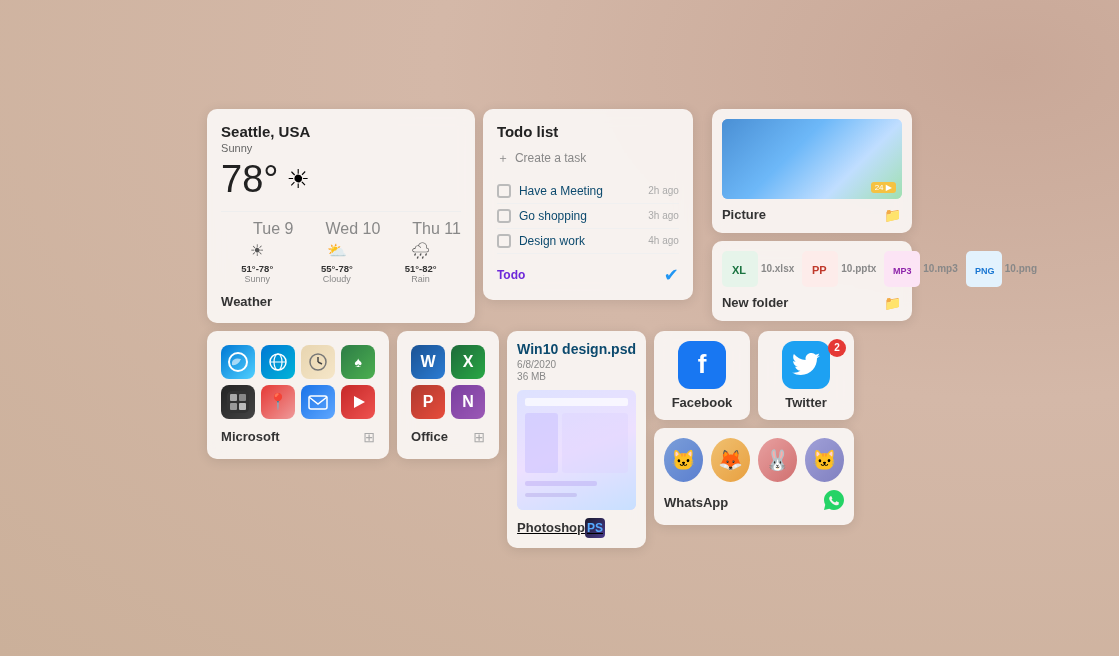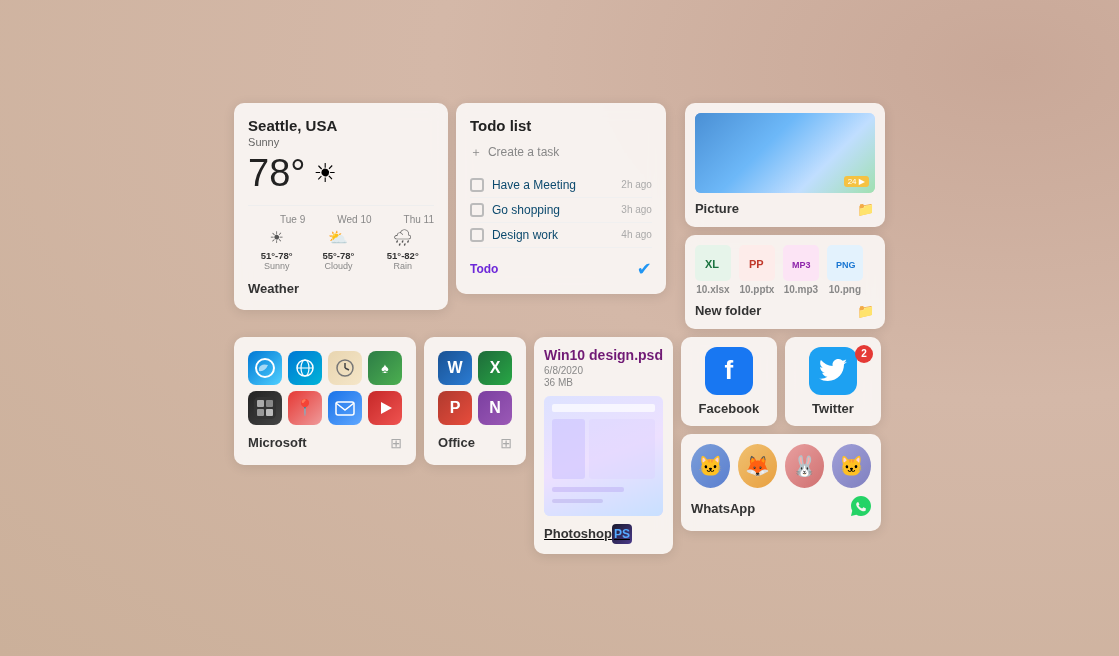--- a/index.html
+++ b/index.html
@@ -55,21 +55,21 @@
       justify-content: space-between;
       border-top: 1px solid #eee;
       padding-top: 8px;
     }
     .forecast-day {
       text-align: center;
       font-size: 10px;
       color: #555;
     }
     .forecast-day .day-label {
-      font-size: 10px;
+      font-size: 16px;
       color: #888;
       margin-bottom: 3px;
       margin-left: 32px;
     }
     .forecast-icon { font-size: 16px; margin: 3px 0; }
     .forecast-range { font-size: 9.5px; color: #333; font-weight: 600; }
     .forecast-desc { font-size: 9px; color: #888; }
     .weather-footer {
       font-size: 11px;
       color: #555;
@@ -142,21 +142,21 @@
       color: #333;
     }
     .folder-icon-inline { font-size: 14px; color: #f5c242; margin-left: 4px; }
     .folder-files {
       display: flex;
       gap: 8px;
       margin-bottom: 8px;
     }
     .folder-file {
       display: flex;
-      flex-direction: column;
+      flex-direction: row;
       align-items: center;
       gap: 3px;
     }
     .file-icon {
       width: 36px;
       height: 36px;
       border-radius: 5px;
       display: flex;
       align-items: center;
       justify-content: center;
@@ -282,21 +282,21 @@
     }
     .wa-icon { font-size: 18px; color: #25d366; }
 
     
     .photoshop-tile {
       grid-column: 2;
       grid-row: 2 / 4;
       padding: 10px;
       min-height: 210px;
     }
-    .ps-title { font-size: 14px; font-weight: 700; color: #701a75; margin-bottom: 2px; }
+    .ps-title { font-size: 14px; font-weight: 700; color: #0c4a6e; margin-bottom: 2px; }
     .ps-date { font-size: 10px; color: #888; margin-bottom: 1px; }
     .ps-size { font-size: 10px; color: #888; margin-bottom: 8px; }
     .ps-preview {
       width: 100%;
       height: 120px;
       background: linear-gradient(160deg, #e8eaff 0%, #f0e8ff 40%, #d0e8ff 70%, #e0d0ff 100%);
       border-radius: 6px;
       overflow: hidden;
       position: relative;
       margin-bottom: 8px;

